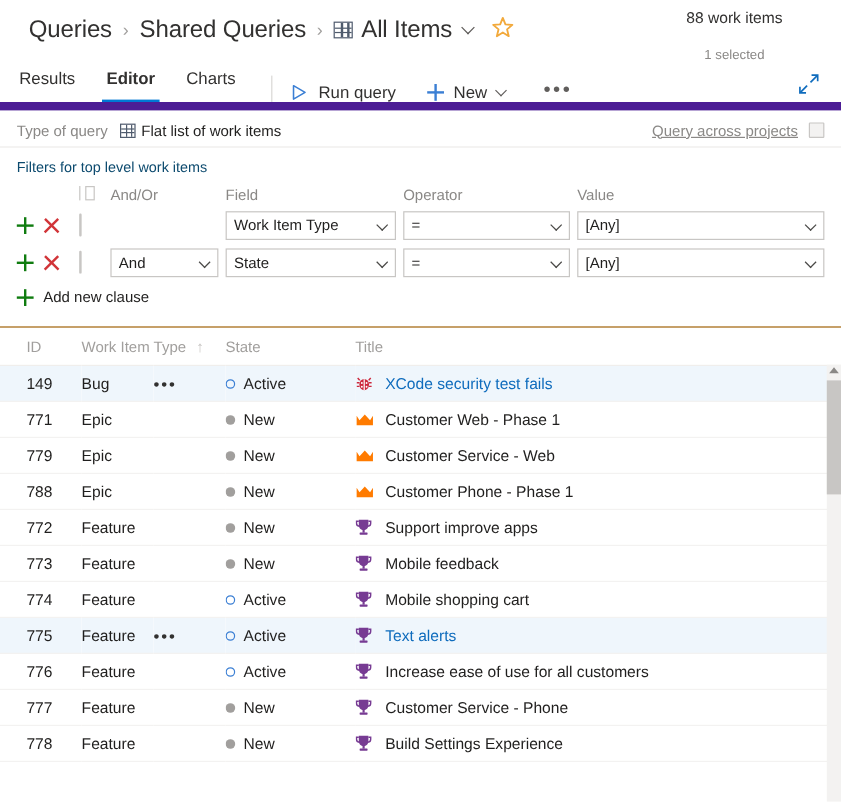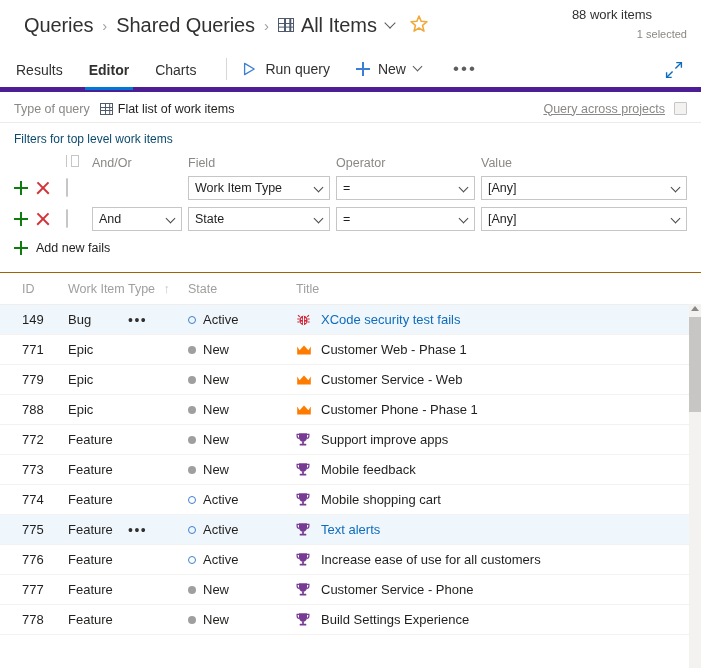--- a/index.html
+++ b/index.html
@@ -67,30 +67,30 @@
     line-height: 1;
     display: inline-block;
   }
   .count-box {
     position: absolute;
     right: 14px; top: 7px;
     text-align: center;
     width: 150px;
   }
   .count-main { font-size: 13px; color: #323130; }
-  .count-sub  { font-size: 11px; color: #8a8886; margin-top: 6px; text-align: right; }
+  .count-sub  { font-size: 11px; color: #8a8886; margin-top: 18px; }
 
   
   .cmdbar {
     position: relative;
     height: 42px;
     padding: 0 14px;
     display: flex;
-    align-items: center;
-    border-bottom: 5px solid #4c1d95;
+    align-items: flex-end;
+    border-bottom: 7px solid #4c1d95;
   }
   .tab {
     font-size: 14px;
     color: #323130;
     padding: 0 2px;
     margin-right: 22px;
     height: 42px;
     line-height: 44px;
     position: relative;
     cursor: pointer;
@@ -506,21 +506,21 @@
             <span>[Any]</span>
             <span class="caret"></span>
           </div>
         </td>
       </tr>
     </tbody>
   </table>
 
   <div class="addclause">
     <span class="icon-plus-green"></span>
-    <span>Add new fails</span>
+    <span>Add new clause</span>
   </div>
 </div>
 
 <div class="grid-area">
   <table class="gtable">
     <thead>
       <tr>
         <th class="c-id">ID</th>
         <th class="c-type" colspan="2">
           <span>Work Item Type</span>

